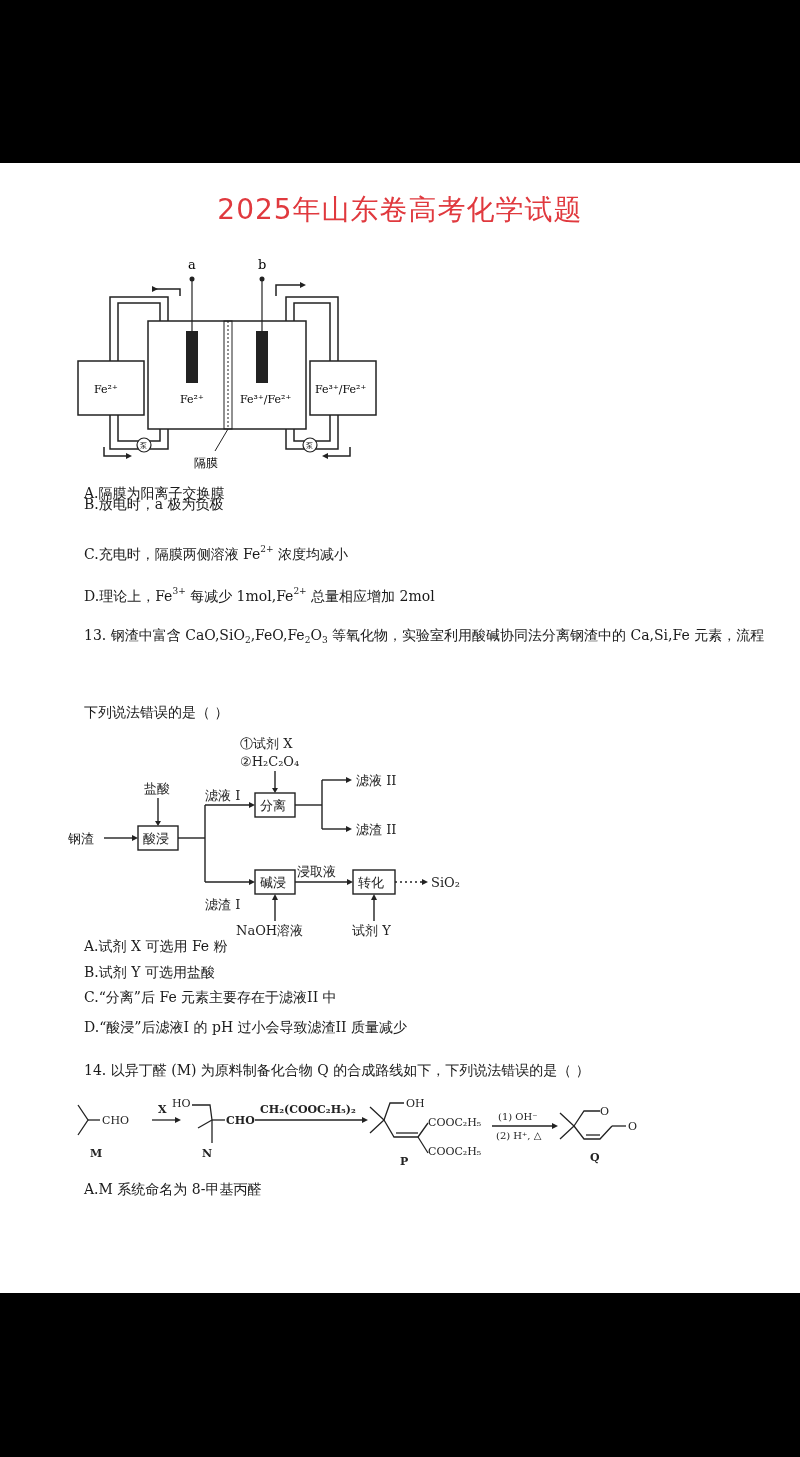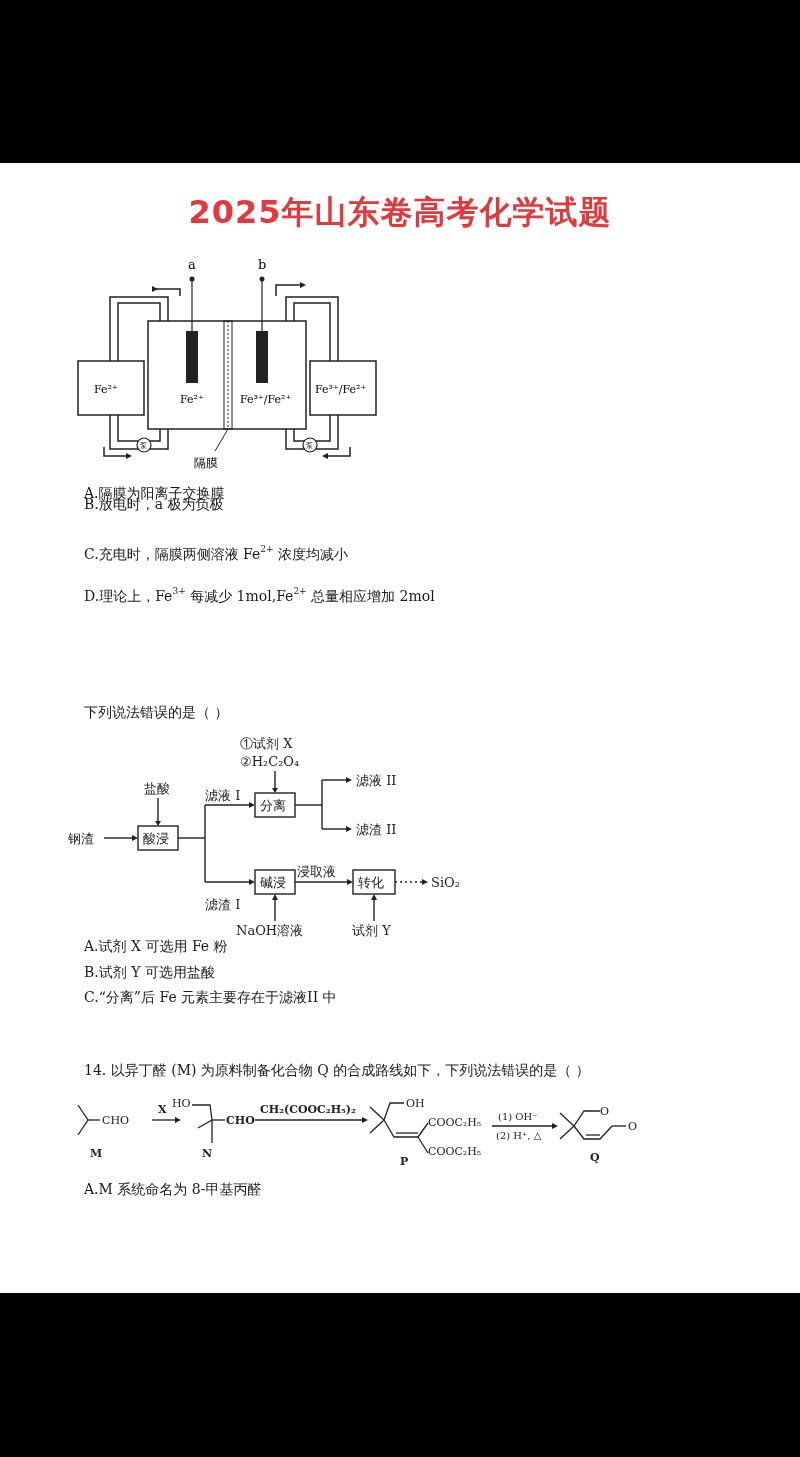--- a/index.html
+++ b/index.html
@@ -1,21 +1,21 @@
 <!DOCTYPE html>
 <html><head>
 <meta charset="utf-8">
 <style>
   html, body { margin:0; padding:0; }
   body { width:800px; height:1457px; background:#000; position:relative; overflow:hidden;
          font-family:"DejaVu Serif","Liberation Serif",serif; color:#1a1a1a; }
   .page { position:absolute; left:0; top:163px; width:800px; height:1130px; background:#fff; }
   .title { position:absolute; left:0; width:800px; top:28px; text-align:center;
-           font-family:"DejaVu Sans","Liberation Sans",sans-serif; font-weight:bold;
-           font-size:32px; letter-spacing:1px; color:#e0393e; }
+           font-family:"DejaVu Sans","Liberation Sans",sans-serif; font-weight:normal;
+           font-size:28px; letter-spacing:1px; color:#e0393e; }
   .line { position:absolute; left:64px; font-size:14px; white-space:nowrap;margin-left:20px; }
   sup, sub { font-size:9px; }
   sup { vertical-align:7px; } sub { vertical-align:-3px; }
   .fig { position:absolute; }
   svg text { font-family:"DejaVu Serif","Liberation Serif",serif; }
 </style>
 </head>
 <body>
 
 <div class="page">
@@ -75,20 +75,21 @@
     <text x="80" y="197" font-size="7">泵</text>
     <text x="246" y="197" font-size="7">泵</text>
     <text x="134" y="216" font-size="12">隔膜</text>
   </svg>
 
   <div class="line" style="top:322px">A.隔膜为阳离子交换膜</div>
   <div class="line" style="top:333px"><span>B.放电时，</span><span>a</span><span> 极为负极</span></div>
   <div class="line" style="top:381px"><span>C.充电时，隔膜两侧溶液 Fe</span><sup>2+</sup><span> 浓度均减小</span></div>
   <div class="line" style="top:423px"><span>D.理论上，Fe</span><sup>3+</sup><span> 每减少 1mol,Fe</span><sup>2+</sup><span> 总量相应增加 2mol</span></div>
 
+  <div class="line" style="top:464px"><span>13.  钢渣中富含 CaO,SiO</span><sub>2</sub><span>,FeO,Fe</span><sub>2</sub><span>O</span><sub>3</sub><span> 等氧化物，实验室利用酸碱协同法分离钢渣中的 Ca,Si,Fe 元素，流程</span></div>
   <div class="line" style="top:541px">下列说法错误的是（    ）</div>
 
   <svg class="fig" style="left:60px;top:560px" width="420" height="215" viewBox="0 0 420 215">
     <g stroke="#222" stroke-width="1.4" fill="none">
       <rect x="78" y="103" width="40" height="24"></rect>
       <rect x="195" y="70" width="40" height="24"></rect>
       <rect x="195" y="147" width="40" height="24"></rect>
       <rect x="293" y="147" width="42" height="24"></rect>
       <line x1="44" y1="115" x2="72" y2="115"></line>
       <line x1="98" y1="75" x2="98" y2="98"></line>
@@ -135,20 +136,21 @@
       <text x="237" y="153">浸取液</text>
       <text x="298" y="164">转化</text>
       <text x="292" y="212">试剂 Y</text>
       <text x="371" y="164">SiO₂</text>
     </g>
   </svg>
 
   <div class="line" style="top:775px">A.试剂 X 可选用 Fe 粉</div>
   <div class="line" style="top:801px">B.试剂 Y 可选用盐酸</div>
   <div class="line" style="top:826px">C.“分离”后 Fe 元素主要存在于滤液II 中</div>
+  <div class="line" style="top:856px">D.“酸浸”后滤液I  的 pH 过小会导致滤渣II 质量减少</div>
 
   <div class="line" style="top:899px">14.  以异丁醛 (M) 为原料制备化合物 Q 的合成路线如下，下列说法错误的是（    ）</div>
 
   <svg class="fig" style="left:60px;top:930px" width="600" height="80" viewBox="0 0 600 80">
     <g stroke="#222" stroke-width="1.3" fill="none">
 
       <polyline points="18,12 28,27 18,42"></polyline>
       <line x1="28" y1="27" x2="40" y2="27"></line>
       <line x1="92" y1="27" x2="115" y2="27"></line>
 

